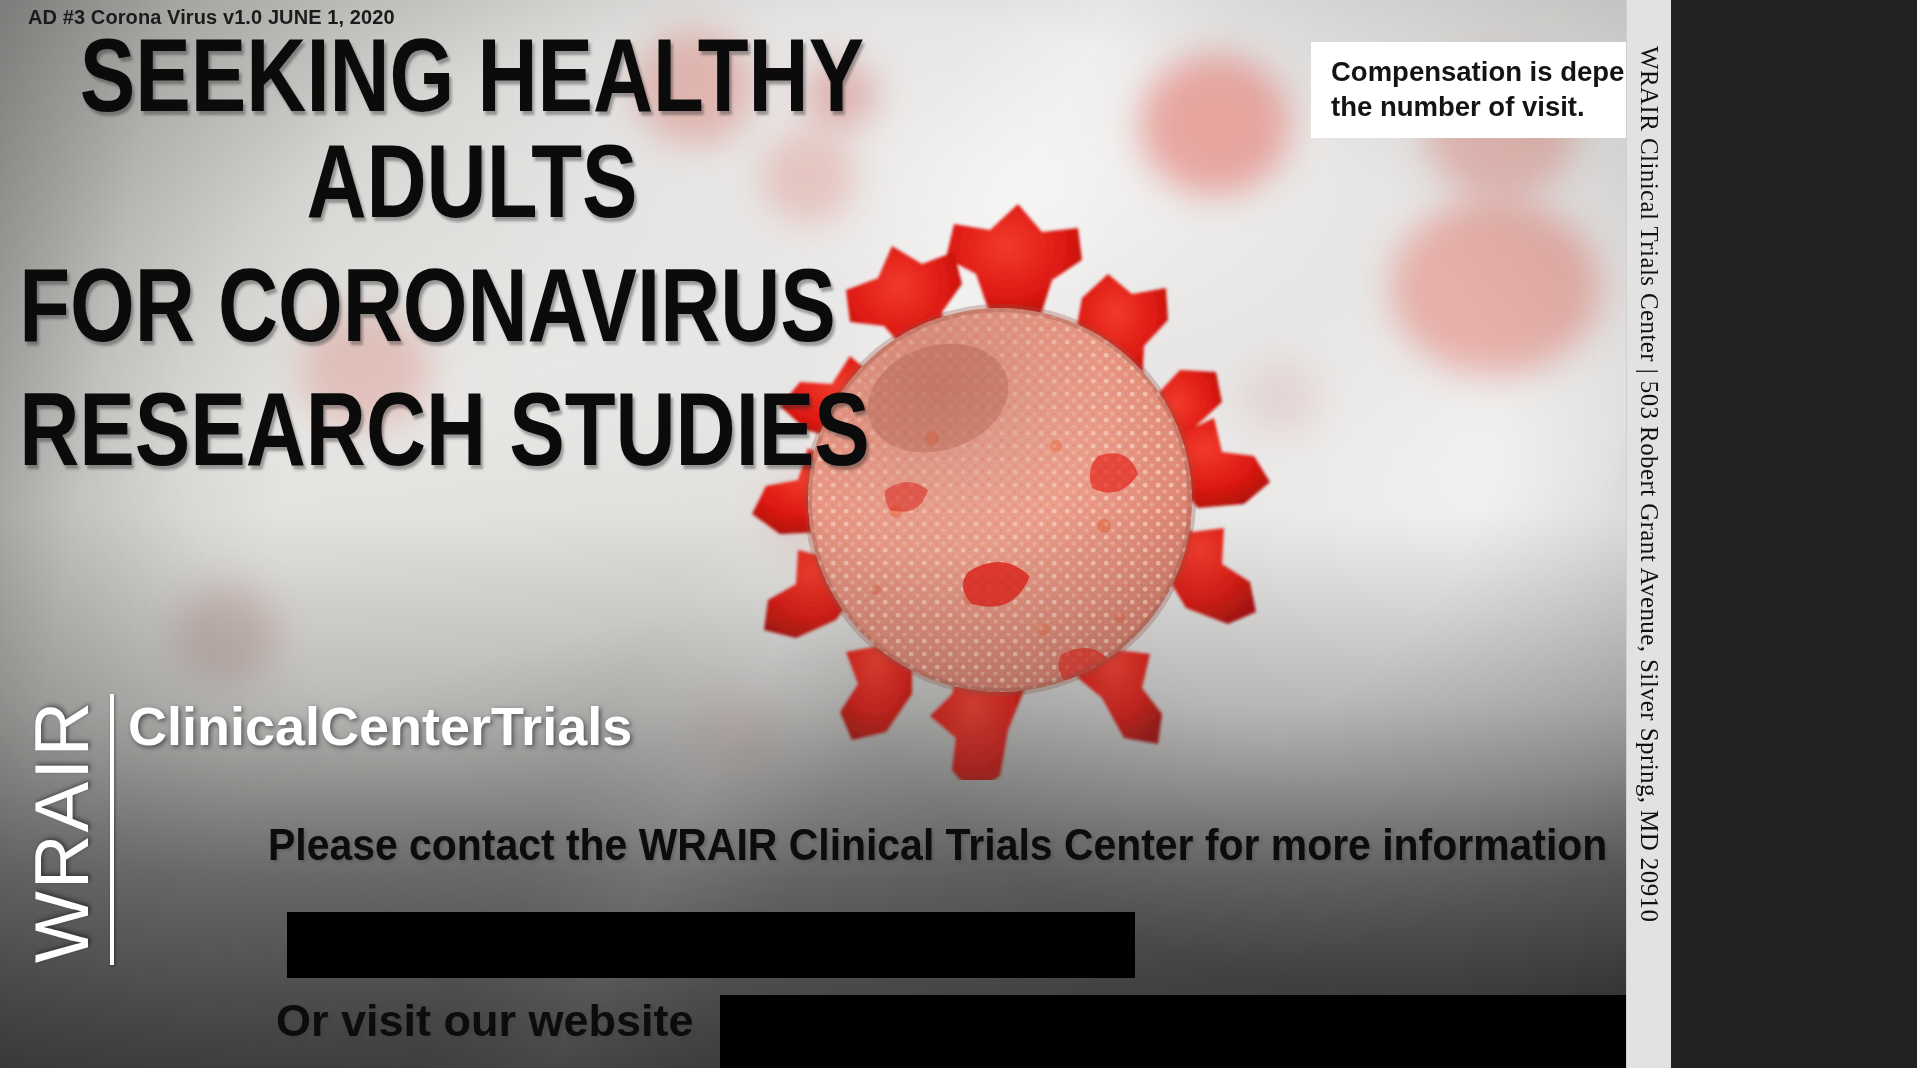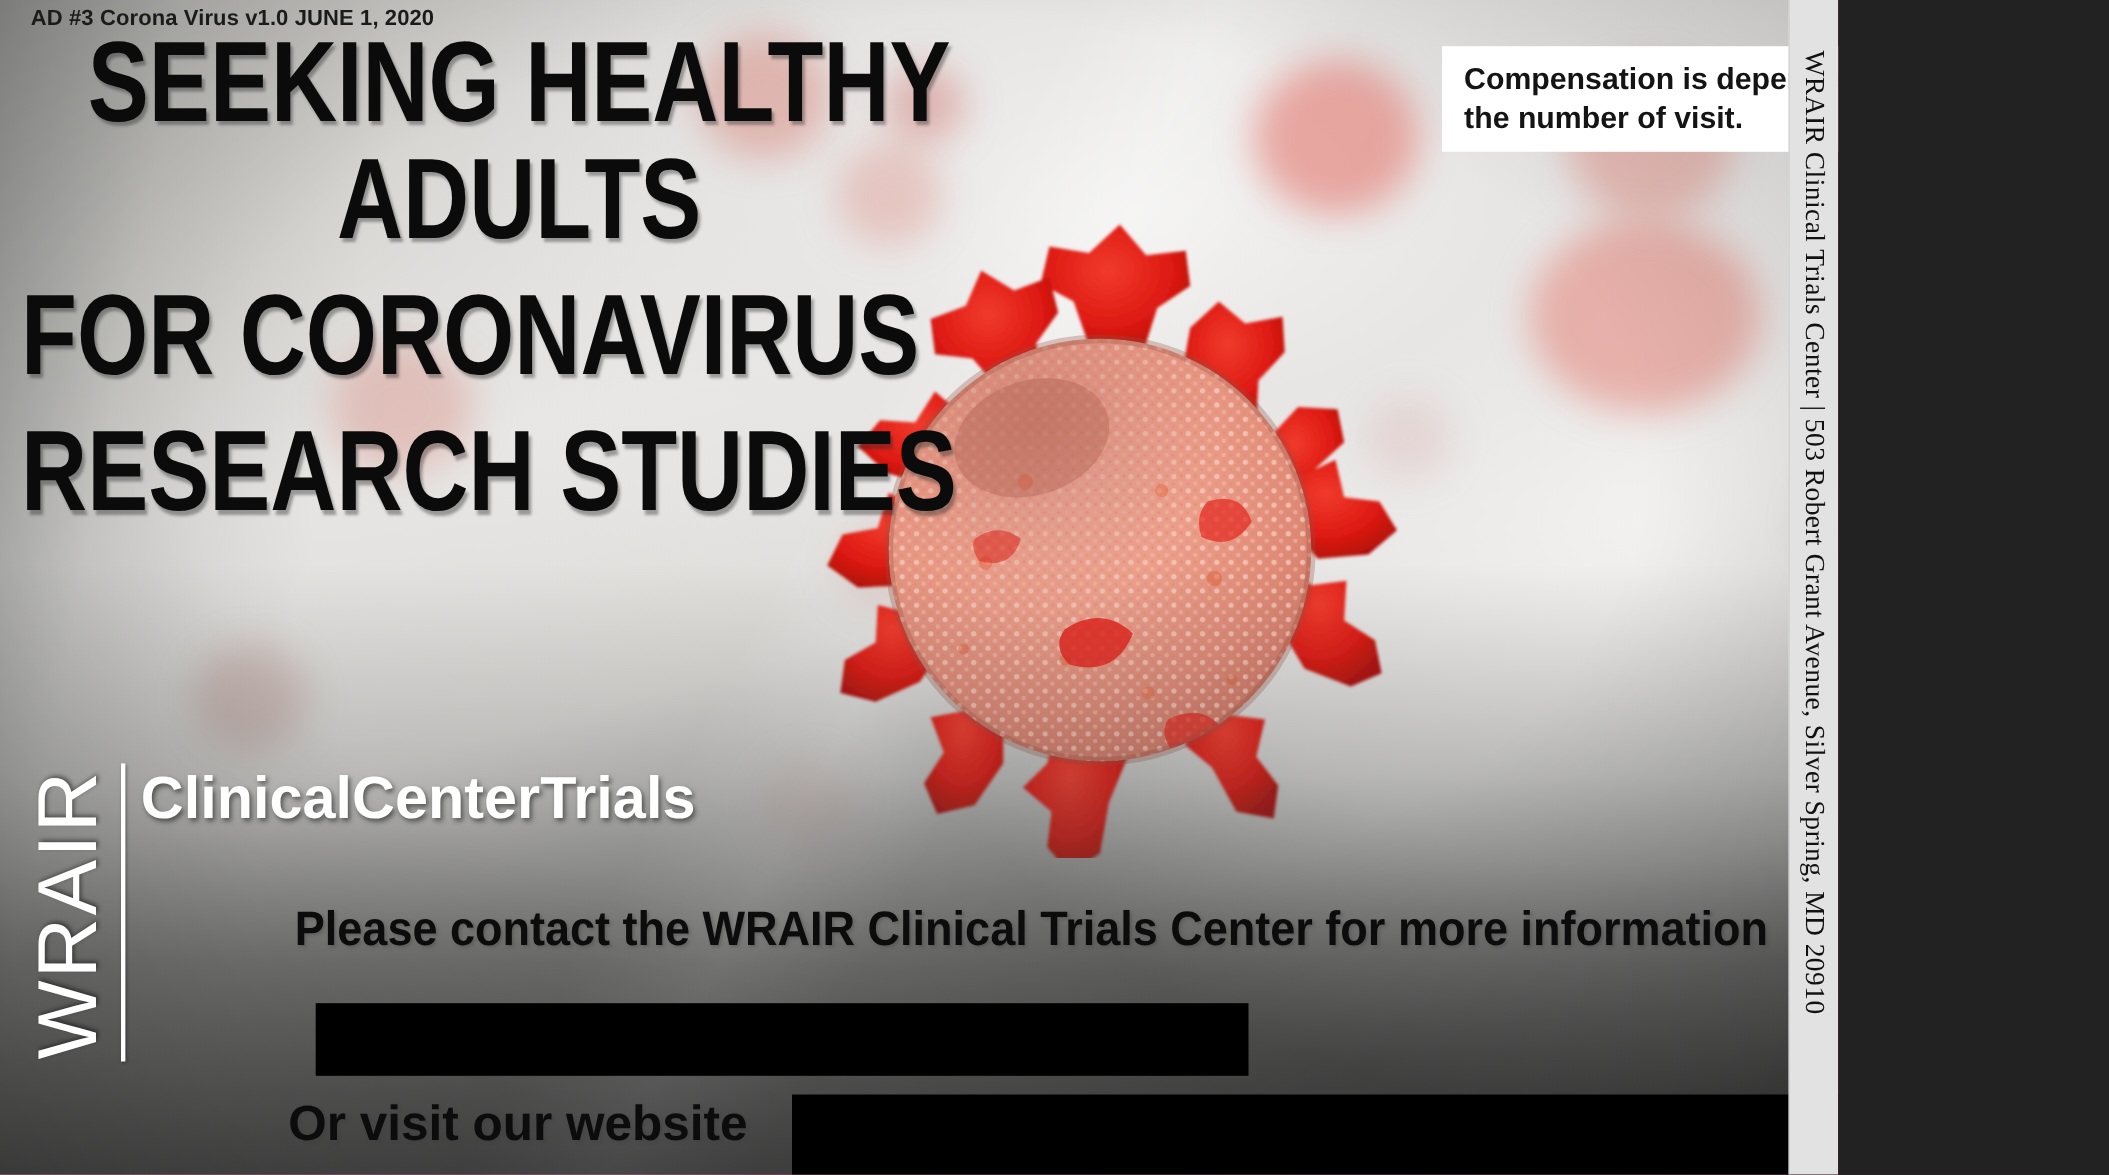--- a/index.html
+++ b/index.html
@@ -157,21 +157,21 @@
     font-weight: 700;
     font-size: 44px;
     color: #0c0c0c;
     white-space: nowrap;
     text-shadow: 2px 2px 3px rgba(60,60,60,0.35);
     transform: scaleX(0.93);
     transform-origin: left center;
   }
   #website-line {
     position: absolute;
-    left: 262px;
+    left: 276px;
     top: 995px;
     font-weight: 700;
     font-size: 45px;
     color: #0c0c0c;
     white-space: nowrap;
     text-shadow: 2px 2px 3px rgba(60,60,60,0.30);
   }
 
   .redaction {
     position: absolute;

